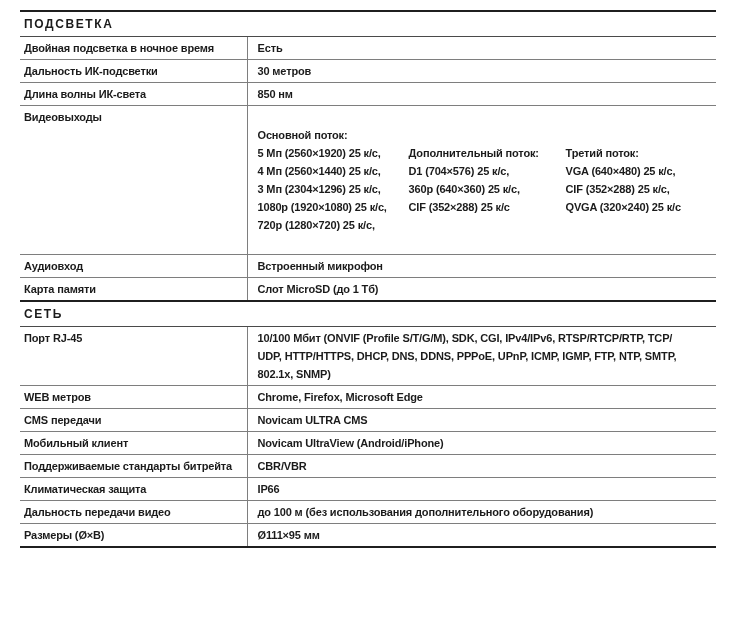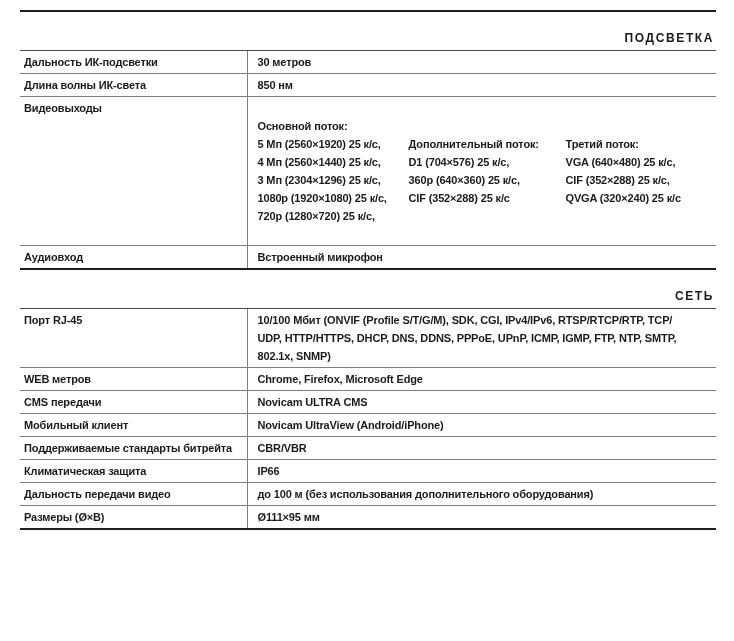--- a/index.html
+++ b/index.html
@@ -38,23 +38,22 @@
     border-left: 1px solid #7e7e7e;
     padding-left: 10px;
     white-space: pre-line;
   }
   tr.sec td {
     border-top: 2px solid #1f1f1f;
     border-bottom: 1.5px solid #4a4a4a;
     font-size: 12px;
     letter-spacing: 1.6px;
     text-transform: uppercase;
-    padding-top: 17px;
+    padding-top: 3px;
     padding-bottom: 3px;
-    text-align: right;
   }
   .streams {
     display: flex;
     flex-direction: row;
     align-items: center;
   }
   .stream {
     white-space: pre-line;
   }
   .stream.s1 { width: 151px; flex: 0 0 151px; }
@@ -67,20 +66,24 @@
 <div class="page">
   <table class="spec">
     <colgroup>
         <col class="c1">
         <col class="c2">
       </colgroup>
     <tbody>
 
       <tr class="sec">
         <td colspan="2">ПОДСВЕТКА</td>
+      </tr>
+      <tr class="row">
+        <td class="param">Двойная подсветка в ночное время</td>
+        <td class="value">Есть</td>
       </tr>
       <tr class="row">
         <td class="param">Дальность ИК-подсветки</td>
         <td class="value">30 метров</td>
       </tr>
       <tr class="row">
         <td class="param">Длина волны ИК-света</td>
         <td class="value">850 нм</td>
       </tr>
 
@@ -101,20 +104,24 @@
             <div class="stream s3">Третий поток:
 VGA (640×480) 25 к/с,
 CIF (352×288) 25 к/с,
 QVGA (320×240) 25 к/с</div>
           </div>
         </td>
       </tr>
       <tr class="row">
         <td class="param">Аудиовход</td>
         <td class="value">Встроенный микрофон</td>
+      </tr>
+      <tr class="row">
+        <td class="param">Карта памяти</td>
+        <td class="value">Слот MicroSD (до 1 Тб)</td>
       </tr>
 
       <tr class="sec">
         <td colspan="2">СЕТЬ</td>
       </tr>
       <tr class="row">
         <td class="param">Порт RJ-45</td>
         <td class="value">10/100 Мбит (ONVIF (Profile S/T/G/M), SDK, CGI, IPv4/IPv6, RTSP/RTCP/RTP, TCP/
 UDP, HTTP/HTTPS, DHCP, DNS, DDNS, PPPoE, UPnP, ICMP, IGMP, FTP, NTP, SMTP,
 802.1x, SNMP)</td>

